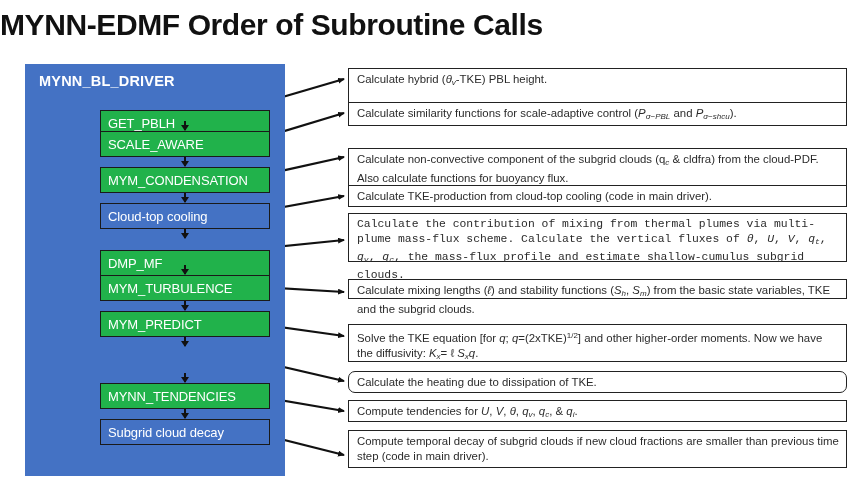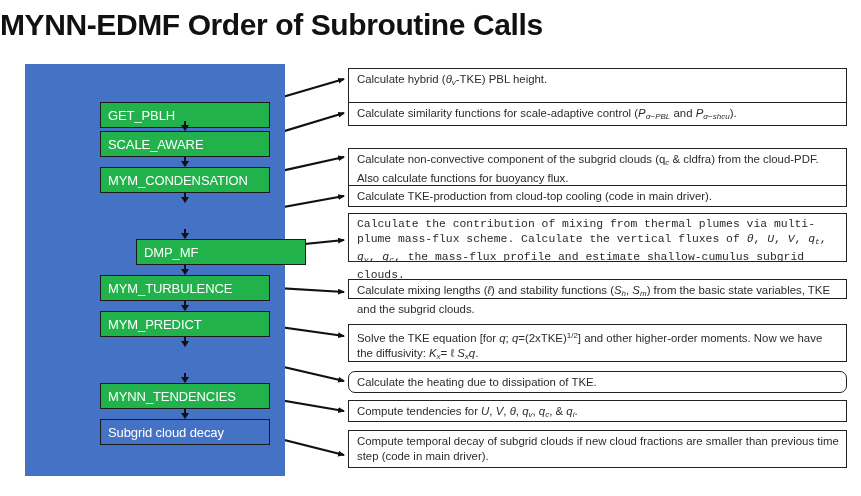--- a/index.html
+++ b/index.html
@@ -133,39 +133,43 @@
     <line x1="245" y1="250" x2="344" y2="240"></line>
     <line x1="245" y1="286" x2="344" y2="292"></line>
     <line x1="245" y1="322" x2="344" y2="336"></line>
     <line x1="245" y1="358" x2="344" y2="381"></line>
     <line x1="245" y1="394" x2="344" y2="411"></line>
     <line x1="245" y1="430" x2="344" y2="455"></line>
   </g>
 </svg>
 
 <div id="driver-panel">
-
-  <div class="step-box green" style="top:38px;">
+  <div id="driver-label">MYNN_BL_DRIVER</div>
+
+  <div class="step-box green" style="top:46px;">
     <span>GET_PBLH</span>
   </div>
   <div class="down-arrow" style="top:57px;height:9px;"></div>
 
   <div class="step-box green" style="top:67px;">
     <span>SCALE_AWARE</span>
   </div>
   <div class="down-arrow" style="top:93px;height:9px;"></div>
 
   <div class="step-box green" style="top:103px;">
     <span>MYM_CONDENSATION</span>
   </div>
   <div class="down-arrow" style="top:129px;height:9px;"></div>
 
+  <div class="step-box blue" style="top:139px;">
+    <span>Cloud-top cooling</span>
+  </div>
   <div class="down-arrow" style="top:165px;height:9px;"></div>
 
-  <div class="step-box green" style="top:175px;margin-left:36px;">
+  <div class="step-box green" style="top:186px;">
     <span>DMP_MF</span>
   </div>
   <div class="down-arrow" style="top:201px;height:9px;"></div>
 
   <div class="step-box green" style="top:211px;">
     <span>MYM_TURBULENCE</span>
   </div>
   <div class="down-arrow" style="top:237px;height:9px;"></div>
 
   <div class="step-box green" style="top:247px;">

